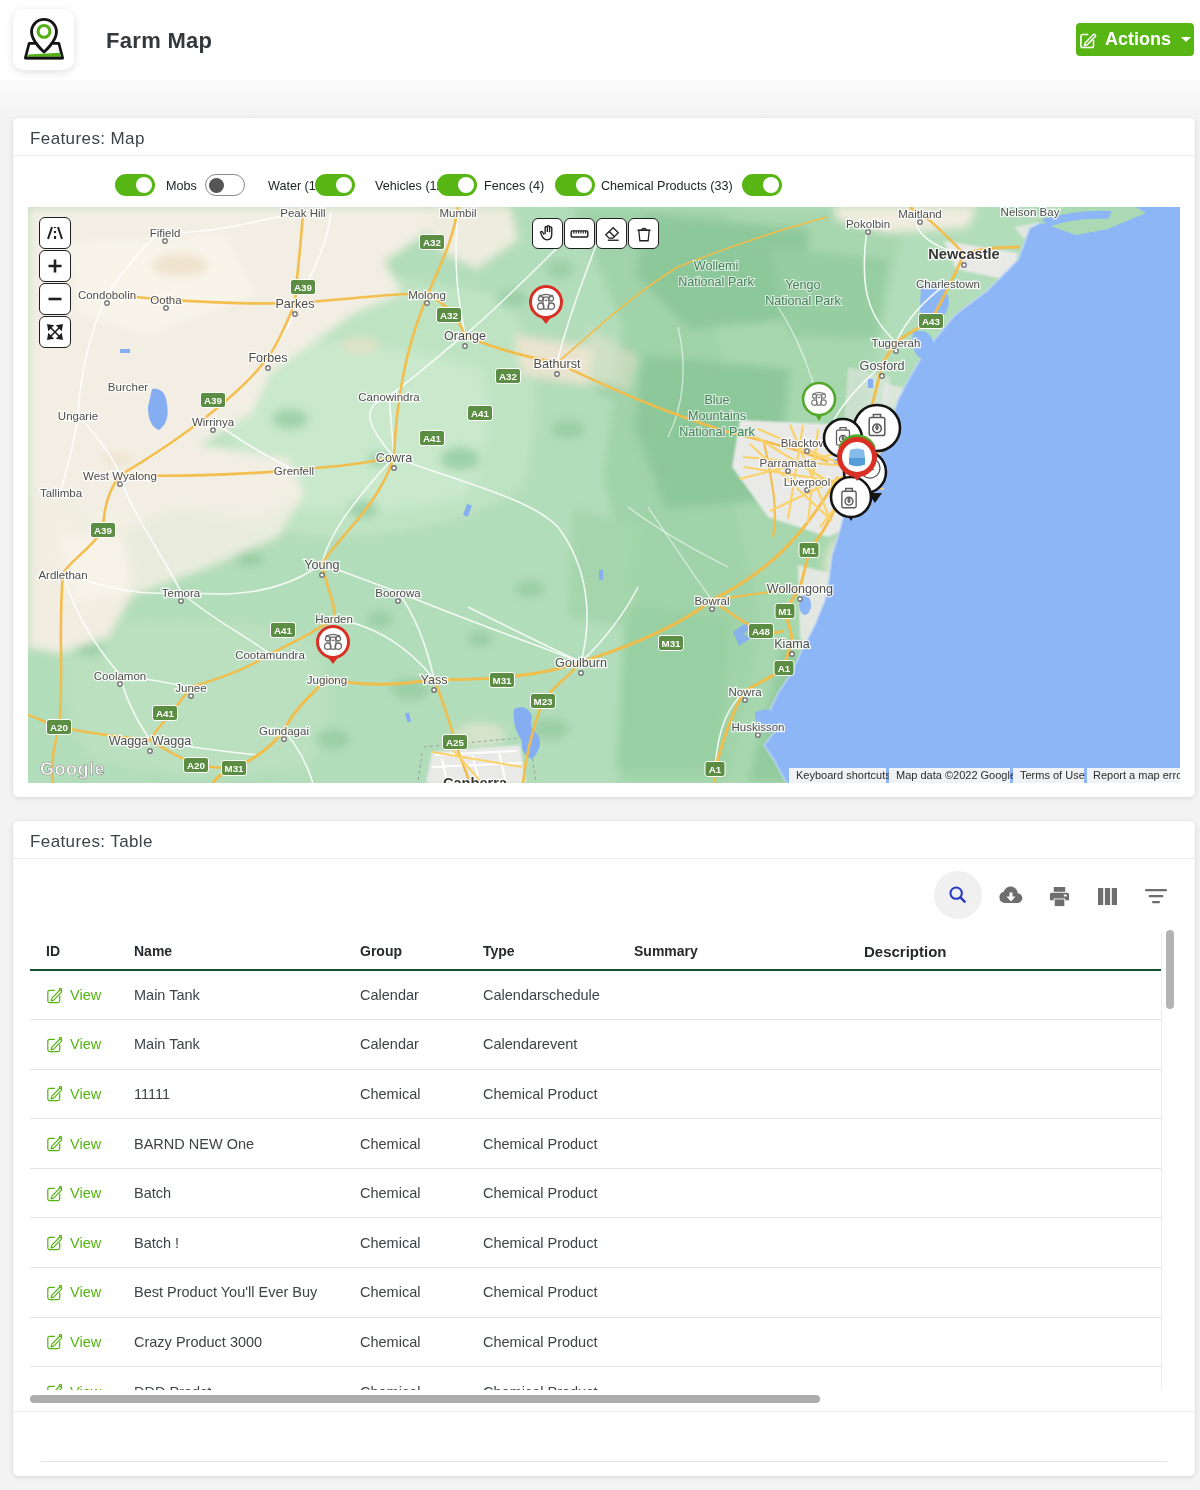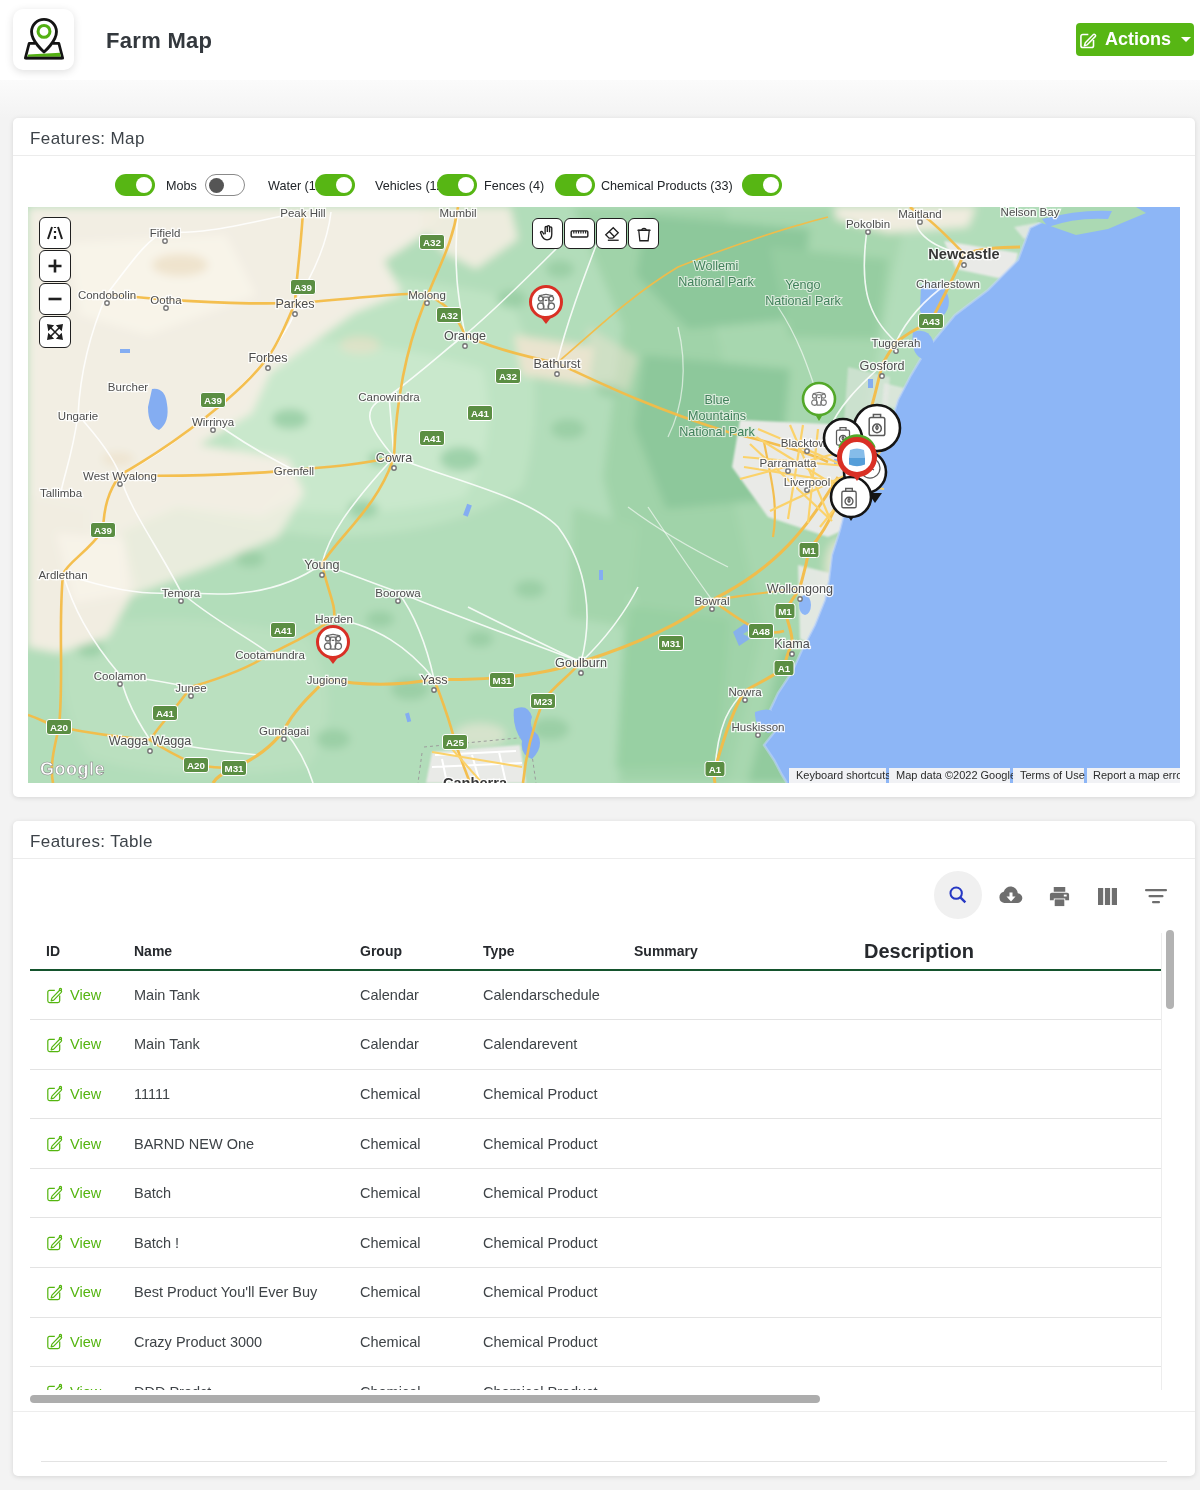--- a/index.html
+++ b/index.html
@@ -613,21 +613,21 @@
           <col class="c-sum">
           <col class="c-desc">
         </colgroup>
       <tbody>
           <tr>
             <th>ID</th>
             <th>Name</th>
             <th>Group</th>
             <th>Type</th>
             <th>Summary</th>
-            <th style="font-size:20px;">Description</th>
+            <th style="font-size:15px;">Description</th>
           </tr>
       <tr>
             <td>
               <span class="view"><svg width="17" height="17" viewBox="0 0 16 16" style="flex:0 0 auto;" fill="none" stroke="#54b50f" stroke-width="1.15">
                   <path d="M12.9 8.1 V13 a1.7 1.7 0 0 1 -1.7 1.7 H3.4 A1.7 1.7 0 0 1 1.7 13 V4.8 a1.7 1.7 0 0 1 1.7 -1.7 H8.3"></path>
                   <path d="M5.6 10.5 L12.6 3.3 a1.15 1.15 0 0 1 1.65 0 l0.1 0.1 a1.15 1.15 0 0 1 0 1.6 L7.3 12.3 L4.8 13.1 Z" stroke-width="1.1" stroke-linejoin="round"></path>
                   <circle cx="13.6" cy="2.4" r="1.1" stroke-width="1"></circle>
                 </svg>View</span>
             </td>
             <td>Main Tank</td>

